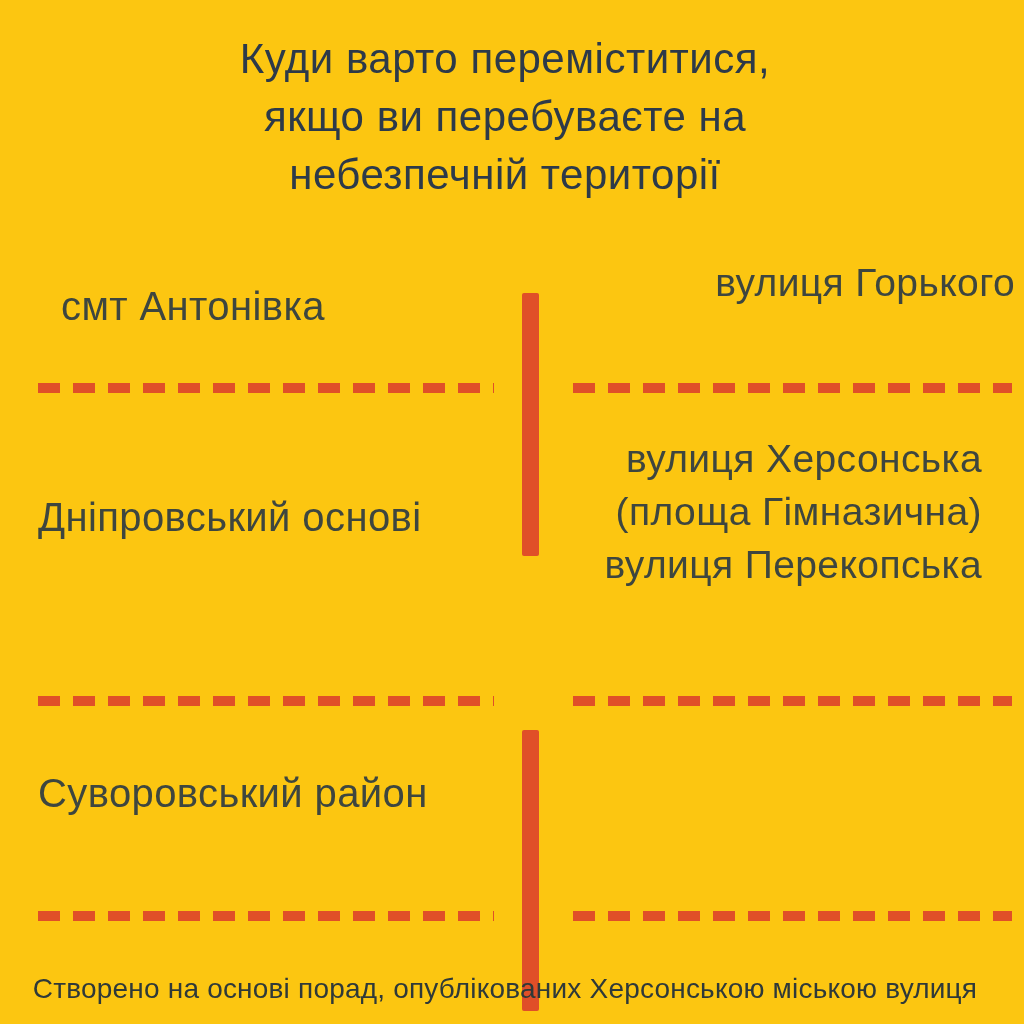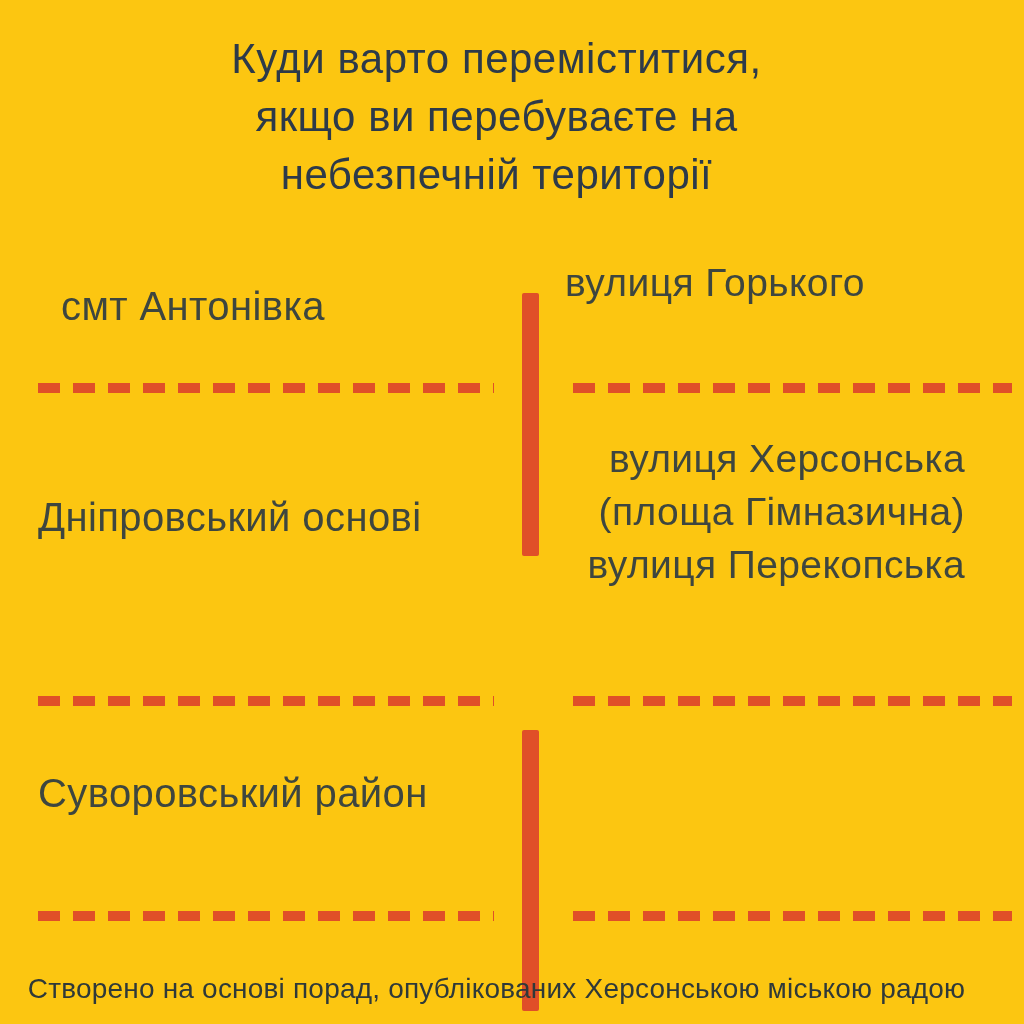--- a/index.html
+++ b/index.html
@@ -13,20 +13,21 @@
   body{
     width:1024px;height:1024px;
     background:var(--bg);
     font-family:"Liberation Sans","DejaVu Sans",sans-serif;
     overflow:hidden;
   }
   .canvas{
     position:relative;
     width:993px;height:1024px;
     background:var(--bg);
+    padding-left:17px;
   }
   .title{
     position:absolute;
     top:30px;left:0;right:0;
     text-align:center;
     font-size:42px;
     line-height:58px;
     font-weight:500;
     letter-spacing:0.5px;
     color:var(--title-text);
@@ -43,21 +44,21 @@
   .label1{top:280px;margin-left:23px;}
   .label2{top:491px;}
   .label3{top:767px;}
   .streets{
     position:absolute;
     font-size:39px;
     line-height:53px;
     letter-spacing:0.4px;
     color:var(--body-text);
   }
-  .streets1{top:256px;left:565px;width:450px;text-align:left;}
+  .streets1{top:256px;left:565px;width:450px;text-align:right;}
   .streets2{top:432px;left:500px;right:28px;text-align:right;}
   .streets3{top:730px;left:500px;right:30px;text-align:right;}
   .vbar{
     position:absolute;
     left:522px;width:17px;
     background:var(--accent);
     border-radius:2px;
     z-index:1;
   }
   .vbar1{top:293px;height:263px;}
@@ -114,15 +115,15 @@
 
   <div class="dash dash-left sep2"></div>
   <div class="dash dash-right sep2"></div>
 
   <div class="area-label label3">Суворовський район</div>
   <div class="vbar vbar2"></div>
 
   <div class="dash dash-left sep3"></div>
   <div class="dash dash-right sep3"></div>
 
-  <div class="footer">Створено на основі порад, опублікованих Херсонською міською радою</div>
+  <div class="footer">Створено на основі порад, опублікованих Херсонською міською вулиця</div>
 
 </div>
 
 </body></html>

